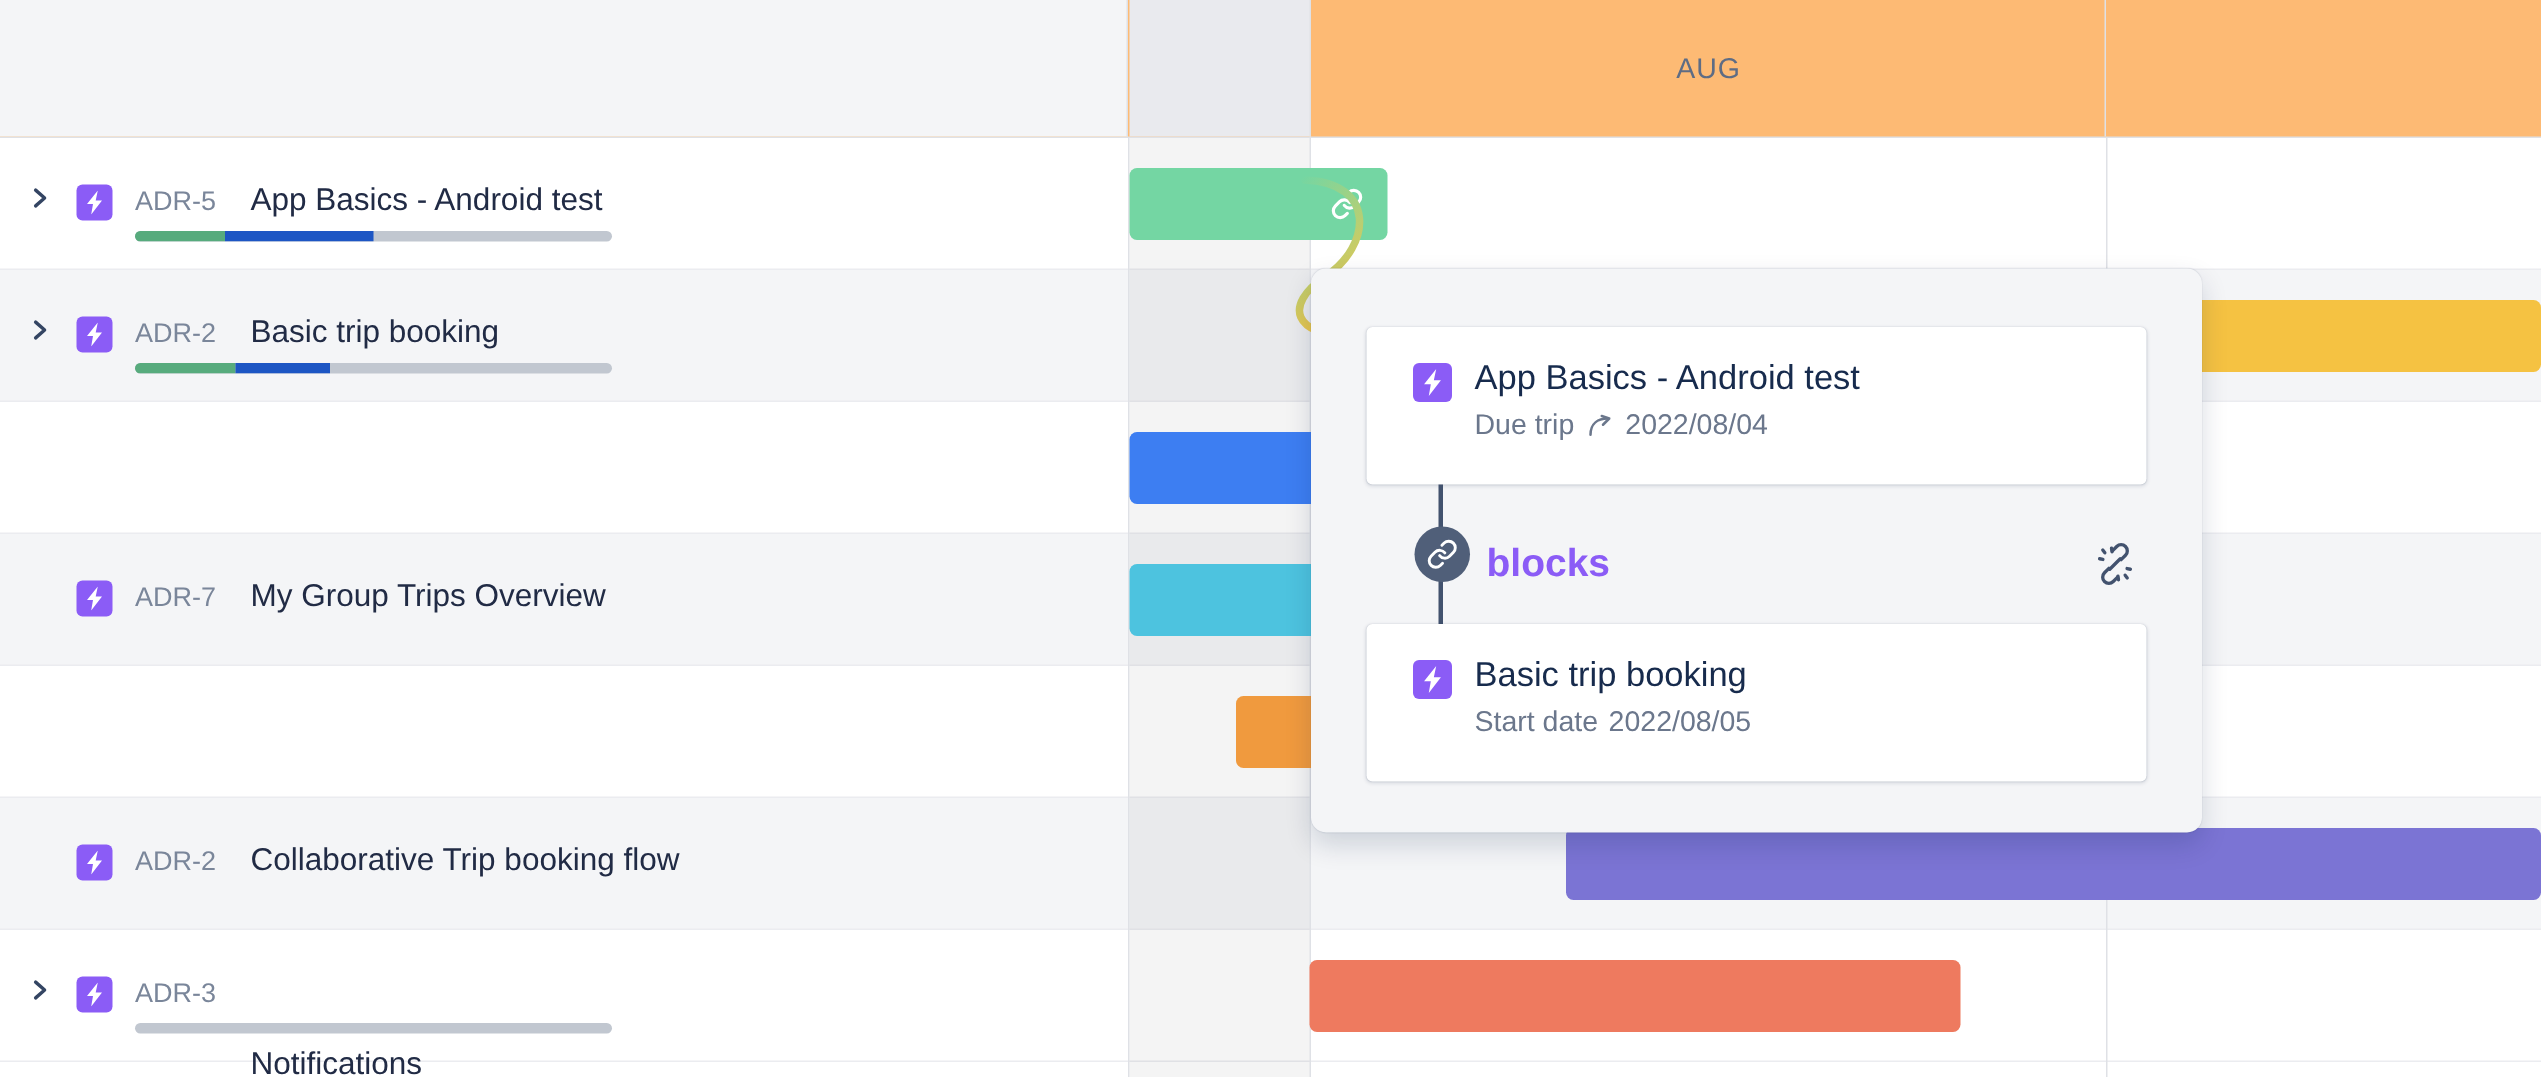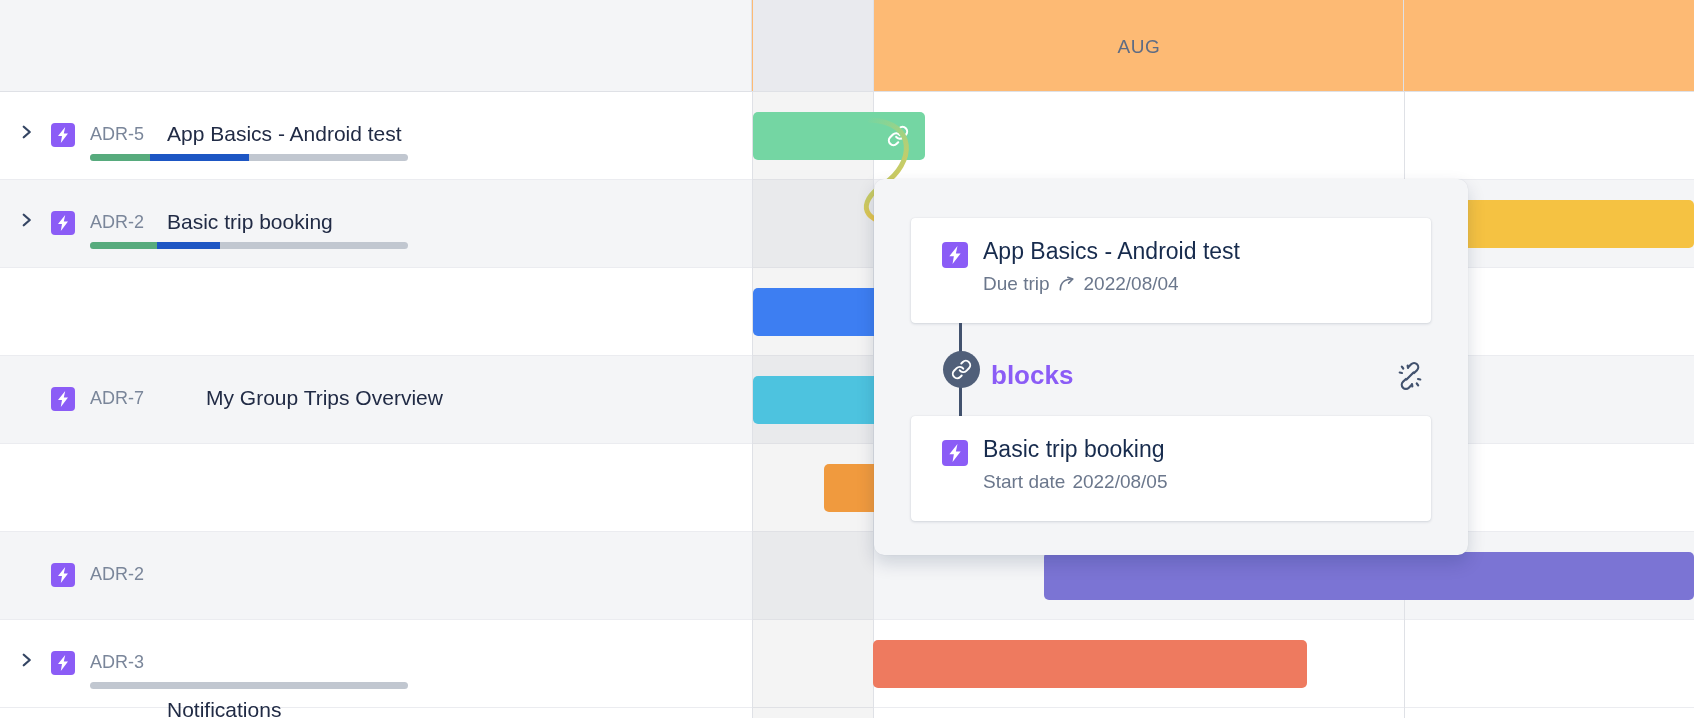--- a/index.html
+++ b/index.html
@@ -305,31 +305,32 @@
     </div>
 
 
     <div class="task-row" style="top:264px">
       <span class="epic-icon">
         <svg width="14" height="16" viewBox="0 0 14 16">
             <path d="M9.2 0 2 9h4l-1.2 7L12 6.6H7.8z" fill="#fff"></path>
           </svg>
       </span>
       <span class="task-key">ADR-7</span>
-      <span class="task-title" id="t3" style="left: 167px; margin-left: 39px;">My Group Trips Overview</span>
+      <span class="task-title" id="t3" style="left: 167px;">My Group Trips Overview</span>
     </div>
 
 
     <div class="task-row" style="top:440px">
       <span class="epic-icon">
         <svg width="14" height="16" viewBox="0 0 14 16">
             <path d="M9.2 0 2 9h4l-1.2 7L12 6.6H7.8z" fill="#fff"></path>
           </svg>
       </span>
       <span class="task-key">ADR-2</span>
+      <span class="task-title" id="t5" style="left: 167px;">Collaborative Trip booking flow</span>
     </div>
 
     <div class="task-row" style="top:528px">
       <span class="chevron">
         <svg width="18" height="18" viewBox="0 0 24 24" fill="none" stroke="#344563" stroke-width="3" stroke-linecap="round" stroke-linejoin="round">
           <polyline points="9 5 17 12 9 19"></polyline>
         </svg>
       </span>
       <span class="epic-icon">
         <svg width="14" height="16" viewBox="0 0 14 16">

